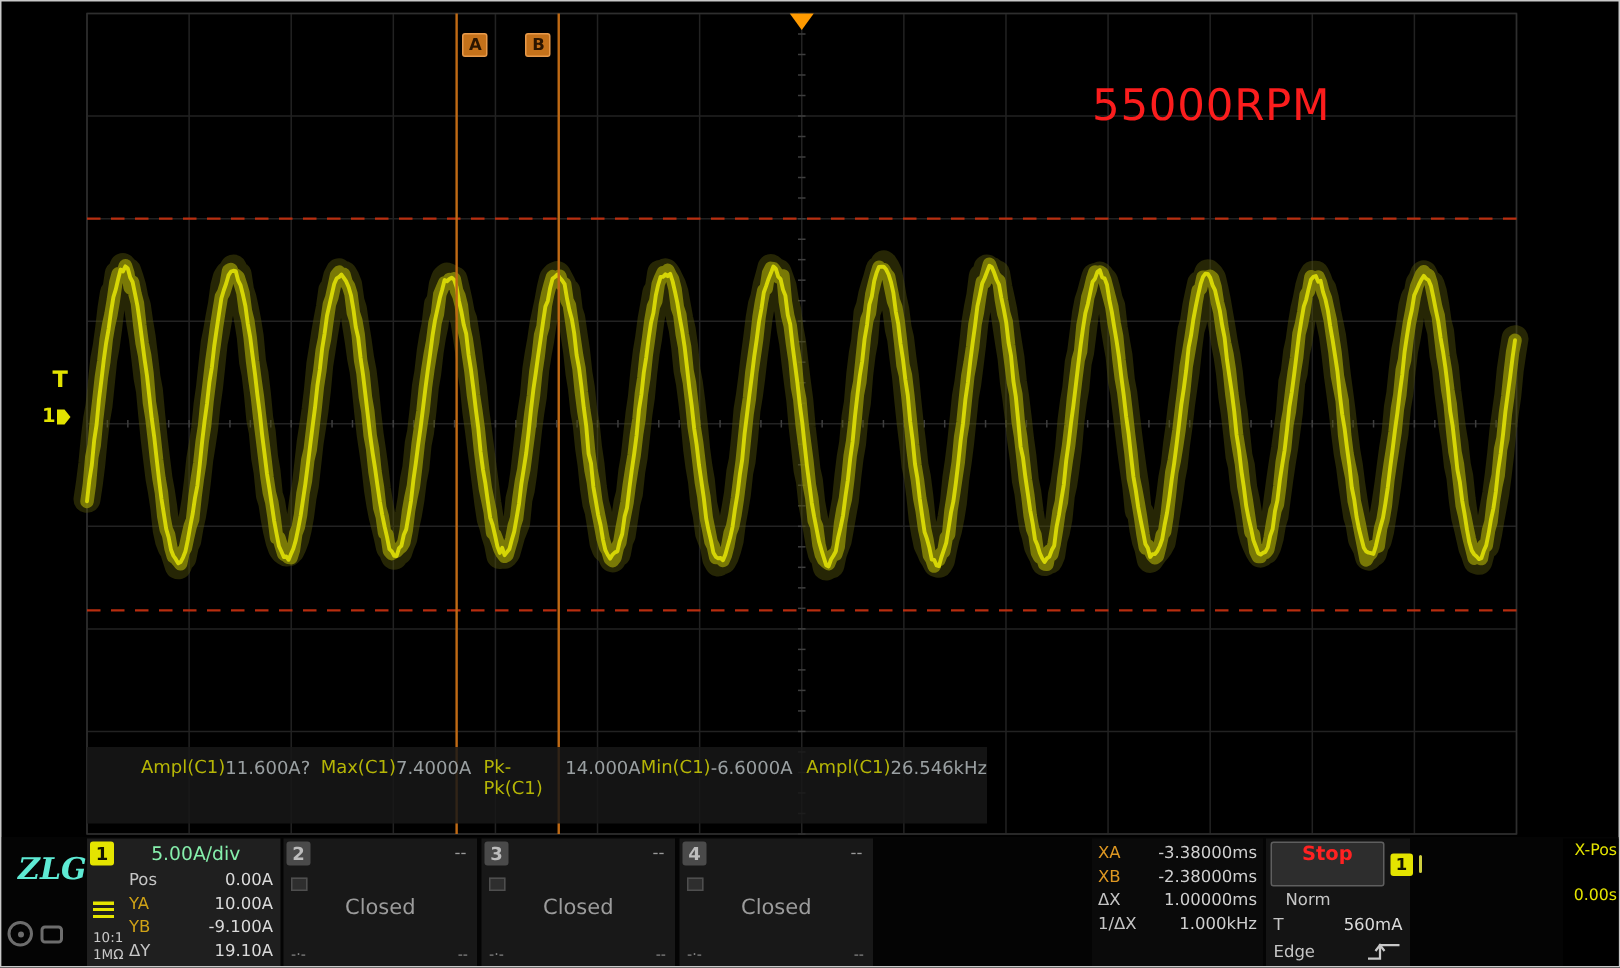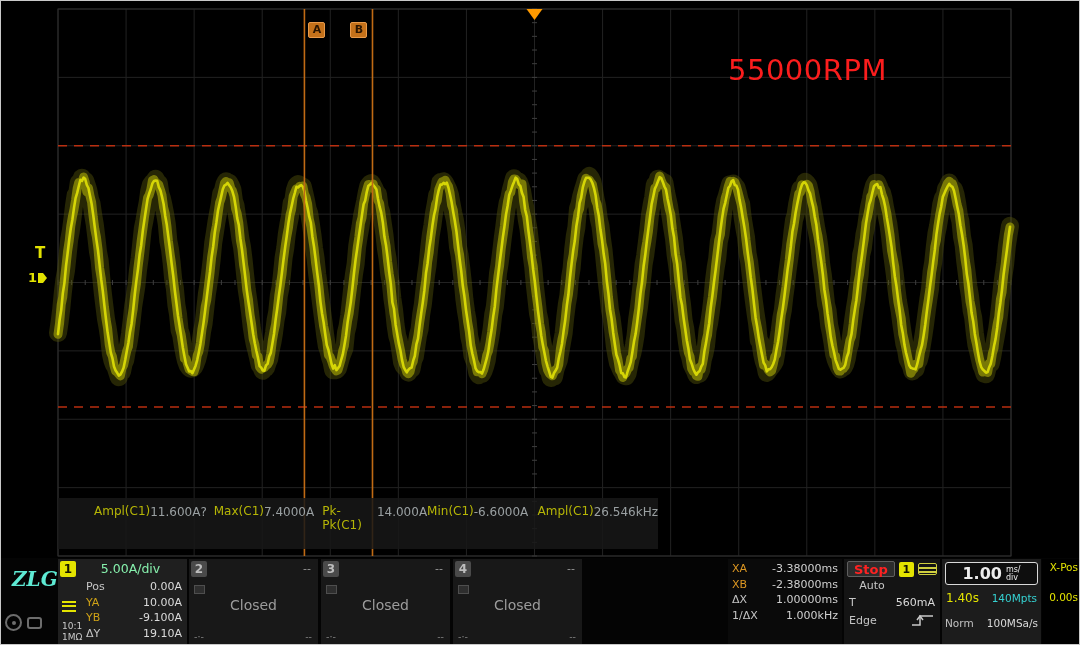--- a/index.html
+++ b/index.html
@@ -49,21 +49,21 @@
   .c2{left:188px;width:129px}.c3{left:320px;width:129px}.c4{left:452px;width:129px}
 
   .cursorblk{left:727px;width:114px;background:#0a0a0a;padding-top:3px}
   .xrow{display:flex;justify-content:space-between;align-items:flex-start;height:15.5px;padding:0 4px;font-size:11px}
   .xrow .xl{color:#c4c4c4}
   .xrow:nth-child(1) .xl,.xrow:nth-child(2) .xl{color:#dd9722}
   .xrow .xv{color:#cfcfcf}
 
   .trigblk{left:843px;width:96px;background:#141414}
   .tr1{display:flex;align-items:center;gap:4px;padding:2px 3px}
-  .stopbox{height:16px;line-height:16px;padding:0 6px;background:#2d2d2d;border:1px solid #5f5f5f;border-radius:2px;color:#ff2222;font-size:13px;font-weight:bold}
+  .stopbox{height:30px;line-height:16px;padding:0 20px;background:#2d2d2d;border:1px solid #5f5f5f;border-radius:2px;color:#ff2222;font-size:13px;font-weight:bold}
   .numbox.small{width:15px;height:15px;line-height:15px;font-size:11px}
   .dispicon{width:20px;height:12px;border:1px solid #cfcf3f;border-radius:2px;background:linear-gradient(transparent 0 3px,#cfcf3f 3px 5px,transparent 5px 7px,#cfcf3f 7px 9px,transparent 9px);display:inline-block}
   .tr2{margin-left:3px;width:50px;text-align:center;color:#c6c6c6;font-size:11px;height:13px}
   .tr3,.tr4{display:flex;justify-content:space-between;align-items:center;padding:0 5px;margin-top:4px;font-size:11px}
   .tr3 .tl,.tr4 .tl{color:#c6c6c6}
   .tr3 .tv{color:#dadada}
 
   .tbblk{left:941px;width:99px;background:#1c1c1c}
   .tb1{margin:3px 3px 0;height:23px;border:1px solid #d9d9d9;border-radius:3px;display:flex;align-items:center;justify-content:center;gap:4px;background:#0e0e0e}
   .tbbig{font-size:16px;font-weight:bold;color:#ececec}
@@ -361,51 +361,34 @@
           <span class="xv">1.000kHz</span>
         </div>
     </div>
 
     <div class="panel trigblk">
       <div class="tr1">
         <span class="stopbox">Stop</span>
         <span class="numbox small">1</span>
         <span class="dispicon"></span>
       </div>
-      <div class="tr2">Auto</div>
+      <div class="tr2">Norm</div>
       <div class="tr3">
         <span class="tl">T</span>
         <span class="tv">560mA</span>
       </div>
       <div class="tr4">
         <span class="tl">Edge</span>
         <svg width="24" height="14" viewBox="0 0 24 14">
           <polyline points="1,12 9,12 9,3 22,3" fill="none" stroke="#c8c8c8" stroke-width="1.5"></polyline>
           <polyline points="6,7 9,3 12,7" fill="none" stroke="#c8c8c8" stroke-width="1.5"></polyline>
         </svg>
       </div>
     </div>
 
-    <div class="panel tbblk">
-      <div class="tb1">
-        <span class="tbbig">1.00</span>
-        <span class="tbunit">
-          <span>ms/</span>
-          <span>div</span>
-        </span>
-      </div>
-      <div class="tb2">
-        <span class="tbdelay">1.40s</span>
-        <span class="tbmem">140Mpts</span>
-      </div>
-      <div class="tb3">
-        <span class="tbacq">Norm</span>
-        <span class="tbsr">100MSa/s</span>
-      </div>
-    </div>
 
     <div class="panel xposblk">
       <div class="xp">X-Pos</div>
       <div class="xpv">0.00s</div>
     </div>
 
   </div>
 </div>
 
 </body></html>

